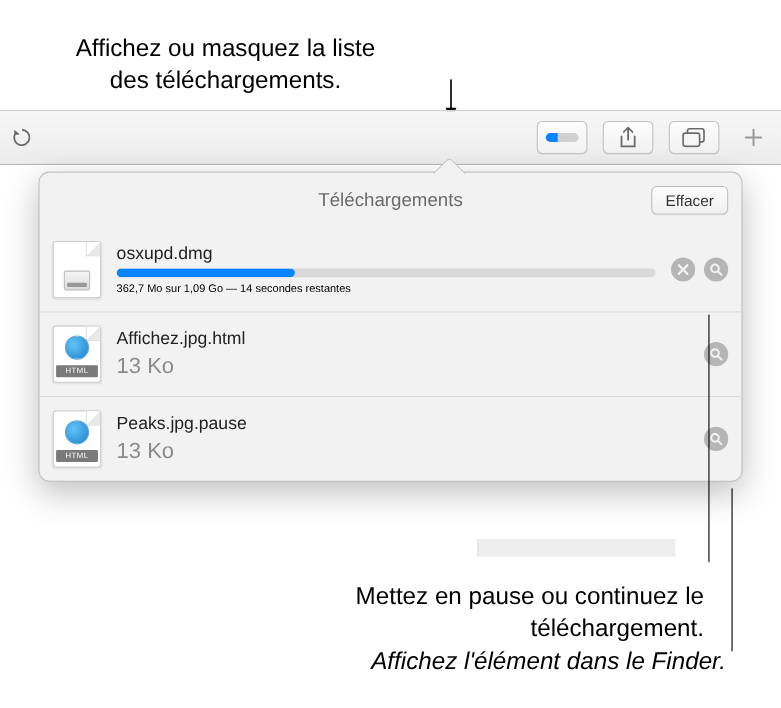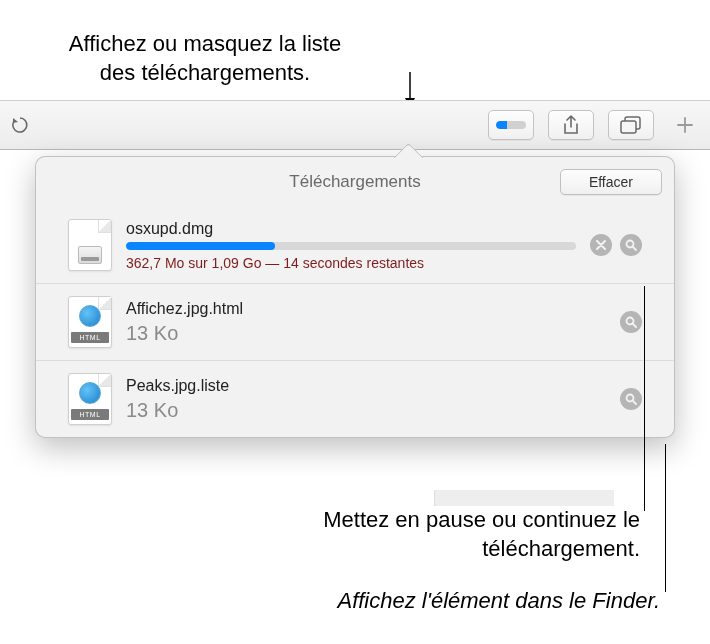--- a/index.html
+++ b/index.html
@@ -24,21 +24,21 @@
     
     .callout-top {
       top: 10px;
       left: 50px;
       width: 310px;
       text-align: center;
       margin-top: 20px;
     }
     
     .callout-middle {
-      top: 506px;
+      top: 528px;
       right: 70px;
       width: 480px;
     }
     
     .callout-bottom {
       top: 587px;
       right: 50px;
       width: 480px;
       font-style: italic;
     }
@@ -173,38 +173,38 @@
     .popover-title {
       font-size: 17px;
       color: #6a6a6a;
     }
     
     .clear-btn {
       position: absolute;
       right: 12px;
       top: 12px;
       height: 26px;
-      padding: 0 28px;
+      padding: 0 12px;
       background: linear-gradient(#fdfdfd, #f0f0f0);
       border: 1px solid #c0c0c0;
       border-radius: 5px;
       font-size: 14px;
       color: #333;
       cursor: pointer;
       box-shadow: 0 1px 0 rgba(0,0,0,0.05);
     }
     
     .downloads-list {
       padding: 0;
     }
     
     .download-item {
       display: flex;
       align-items: center;
-      padding: 12px 32px;
+      padding: 12px 12px;
       border-top: 1px solid #dcdcdc;
       gap: 14px;
     }
     
     .download-item:first-child {
       border-top: none;
     }
     
     .file-icon {
       width: 44px;
@@ -305,22 +305,22 @@
       margin-bottom: 5px;
     }
     
     .download-progress-fill {
       height: 100%;
       background: #0a84ff;
       border-radius: 4px;
     }
     
     .download-status {
-      font-size: 14px;
-      color: #7f1d1d;
+      font-size: 10px;
+      color: #000000;
     }
     
     .download-size {
       font-size: 20px;
       color: #8a8a8a;
     }
     
     .download-actions {
       display: flex;
       gap: 8px;
@@ -487,21 +487,21 @@
     </div>
 
     <div class="download-item">
       <div class="file-icon">
         <div class="file-icon-page">
           <div class="safari-compass"></div>
           <div class="html-band">HTML</div>
         </div>
       </div>
       <div class="download-info">
-        <div class="download-name">Peaks.jpg.liste</div>
+        <div class="download-name">Peaks.jpg.pause</div>
         <div class="download-size">13 Ko</div>
       </div>
       <div class="download-actions">
         <div class="action-btn">
           <svg width="12" height="12" viewBox="0 0 12 12">
             <circle cx="5" cy="5" r="3.5" fill="none" stroke="#f2f2f2" stroke-width="1.8"></circle>
             <line x1="8" y1="8" x2="11" y2="11" stroke="#f2f2f2" stroke-width="1.8" stroke-linecap="round"></line>
           </svg>
         </div>
       </div>

